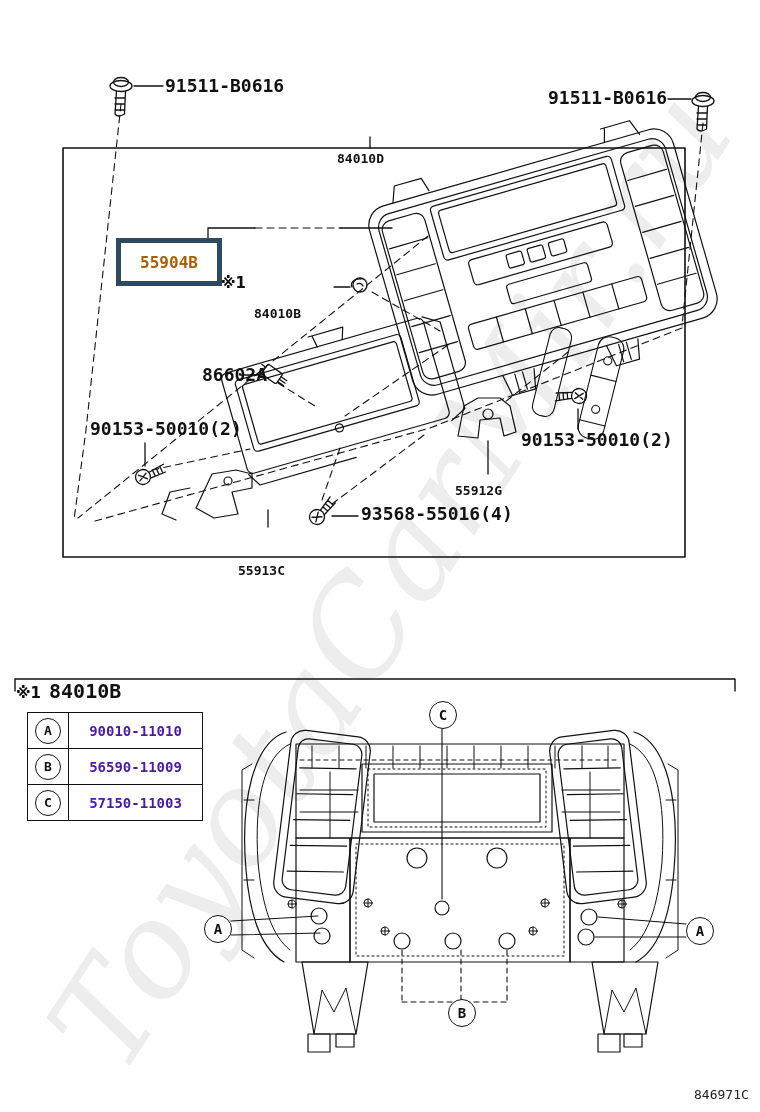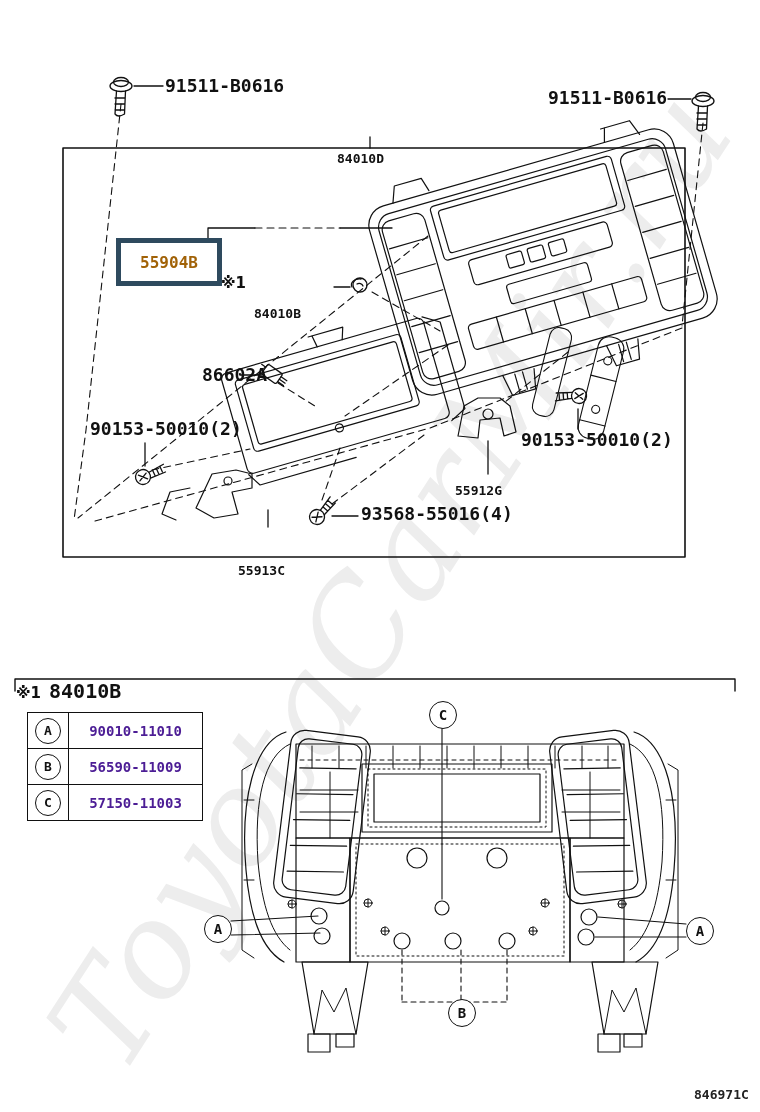--- a/index.html
+++ b/index.html
@@ -18,21 +18,21 @@
   #highlight-box span{font-size:16px;font-weight:bold;color:#a16207;}
   .marker{position:absolute;z-index:3;width:26px;height:26px;border:1.7px solid #111;border-radius:50%;
       background:#fff;display:flex;align-items:center;justify-content:center;
       font-size:14px;font-weight:bold;color:#111;}
   #variant-table{position:absolute;left:27px;top:712px;z-index:2;border-collapse:collapse;background:#fff;}
   #variant-table td{border:1.4px solid #111;height:35px;padding:0;text-align:center;vertical-align:middle;}
   #variant-table td.keycol{width:40px;}
   #variant-table td.numcol{width:133px;font-size:14px;font-weight:bold;color:#4c1d95;}
   .tkey{display:inline-flex;width:24px;height:24px;border:1.5px solid #111;border-radius:50%;
         align-items:center;justify-content:center;font-size:13px;font-weight:bold;color:#111;}
-  #doc-code{position:absolute;left:694px;top:1087px;z-index:2;font-size:13px;color:#222;font-weight:bold;}
+  #doc-code{position:absolute;left:694px;top:1087px;z-index:2;font-size:13px;color:#222;font-weight:normal;}
   #lower-heading{position:absolute;left:16px;top:679px;z-index:2;color:#111;}
   #lower-heading .part{font-size:20px;font-weight:bold;margin-left:8px;}
 </style>
 </head>
 <body>
 
 <div id="stage">
 
   <div id="watermark">ToyotaCarMir.ru</div>
 

